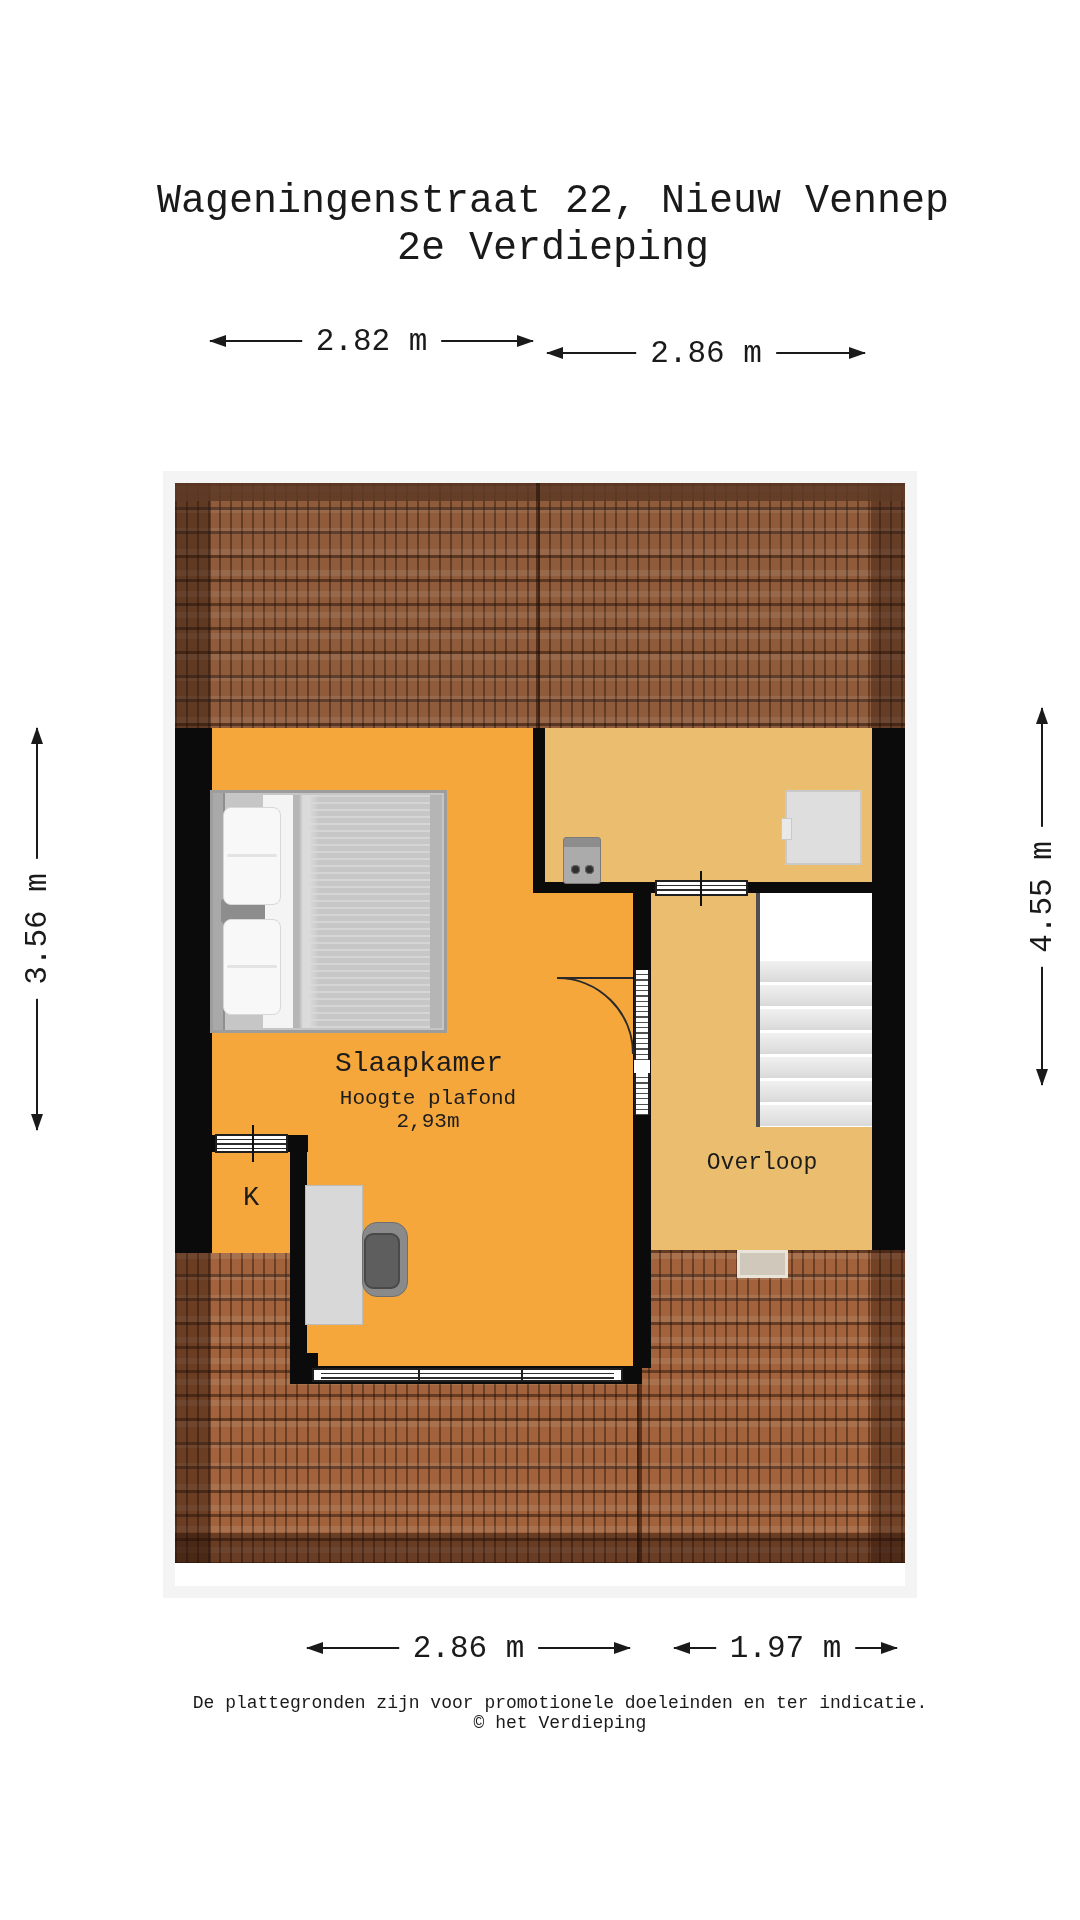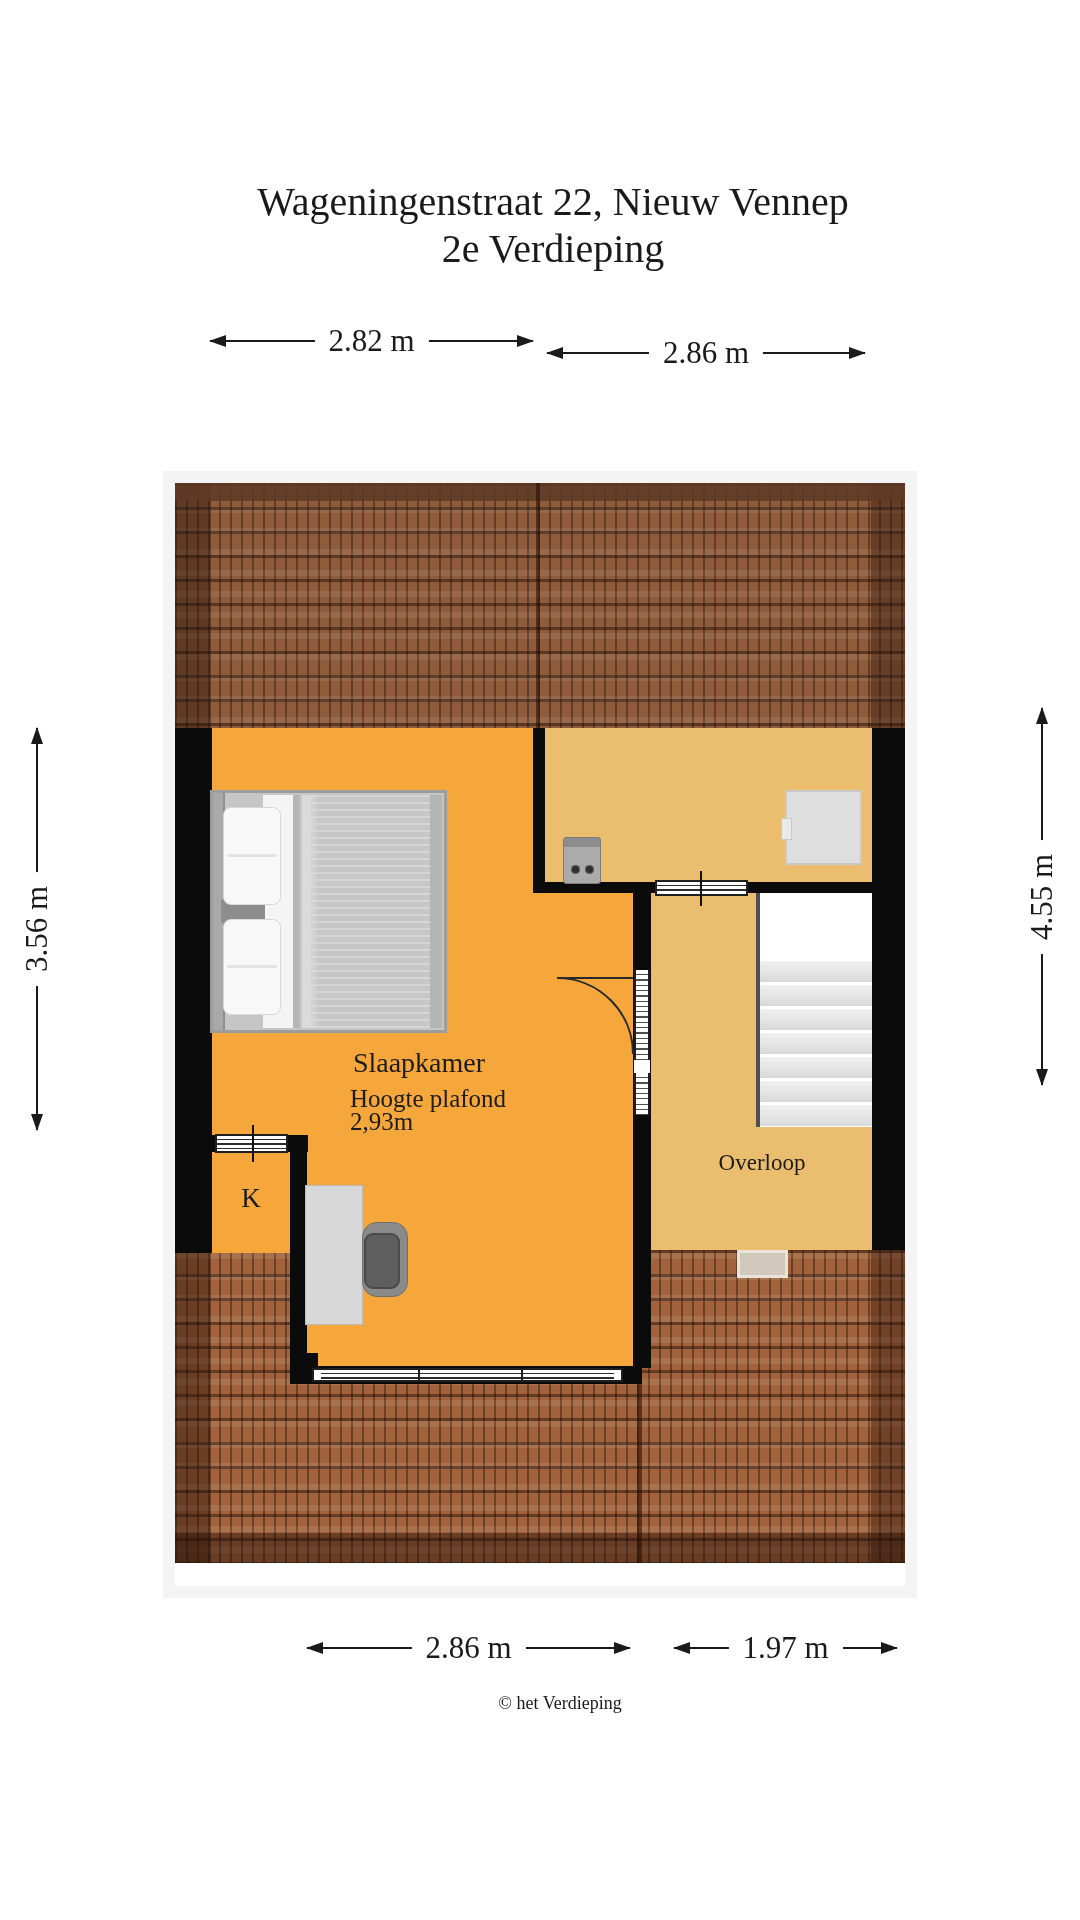--- a/index.html
+++ b/index.html
@@ -1,17 +1,17 @@
 <!DOCTYPE html>
 <html style="--bedroom-floor: #F5A73C; --landing-floor: #EABD6F; --wall: #0B0B0B; --roof-top: #8F5B3B; --roof-bottom: #A2633C; --roof-ridge: #5E3A26; --text: #1A1A1A;"><head>
 <meta charset="utf-8">
 <style>
   html,body{margin:0;padding:0;background:#ffffff;}
   .page{position:relative;width:1080px;height:1920px;background:#fff;overflow:hidden;
-        font-family:Liberation Serif, serif;color:var(--text,#1a1a1a);}
+        font-family:Liberation Mono, monospace;color:var(--text,#1a1a1a);}
   .abs{position:absolute;}
 
   
   .title-block{position:absolute;top:178px;left:13px;width:1080px;text-align:center;
                font-size:40px;line-height:47px;color:var(--text);}
 
   
   .dim-h{position:absolute;height:2px;background:var(--text);}
   .dim-h::before{content:'';position:absolute;left:-1px;top:-5px;border-top:6px solid transparent;
                  border-bottom:6px solid transparent;border-right:17px solid var(--text);}
@@ -94,21 +94,21 @@
   .knob{position:absolute;top:27px;width:9px;height:9px;border-radius:50%;background:#2f2f2f;box-shadow:inset 0 0 0 1px #6a6a6a;}
   .storage{position:absolute;left:610px;top:307px;width:77px;height:75px;background:#dedede;border:2px solid #c9c9c9;box-sizing:border-box;}
   .storage-notch{position:absolute;left:-6px;top:26px;width:9px;height:20px;background:#e9e9e9;border:1px solid #c9c9c9;}
   .mat{position:absolute;left:562px;top:767px;width:51px;height:28px;background:#cfc8bb;border:3px solid #e9e4da;box-sizing:border-box;}
 
   
   .room-label{position:absolute;transform:translate(-50%,-50%);white-space:nowrap;color:#1c1c1c;}
   .lbl-slaapkamer{left:244px;top:580px;font-size:28px;}
   .lbl-overloop{left:587px;top:680px;font-size:23px;}
   .lbl-k{left:76px;top:715px;font-size:27px;}
-  .lbl-ceiling{left:253px;top:627px;font-size:25px;line-height:23px;}
+  .lbl-ceiling{left:253px;top:627px;font-size:21px;line-height:23px;text-align:center;}
 
   
   .footer{position:absolute;top:1694px;left:40px;width:1040px;text-align:center;
           font-size:18px;line-height:19.5px;color:var(--text);}
 </style>
 </head>
 <body>
 
 <div class="page">
 
@@ -214,16 +214,17 @@
   </div>
 
   <div class="dim-h" style="left:307px;top:1647px;width:323px;">
     <span class="dim-label">2.86 m</span>
   </div>
   <div class="dim-h" style="left:674px;top:1647px;width:223px;">
     <span class="dim-label">1.97 m</span>
   </div>
 
   <div class="footer">
+    <div>De plattegronden zijn voor promotionele doeleinden en ter indicatie.</div>
     <div>© het Verdieping</div>
   </div>
 
 </div>
 
 </body></html>

